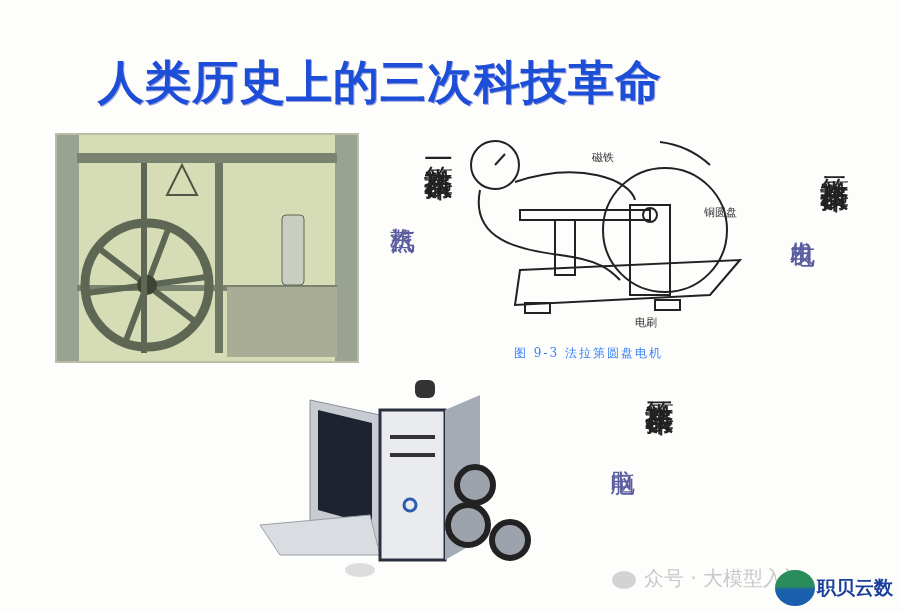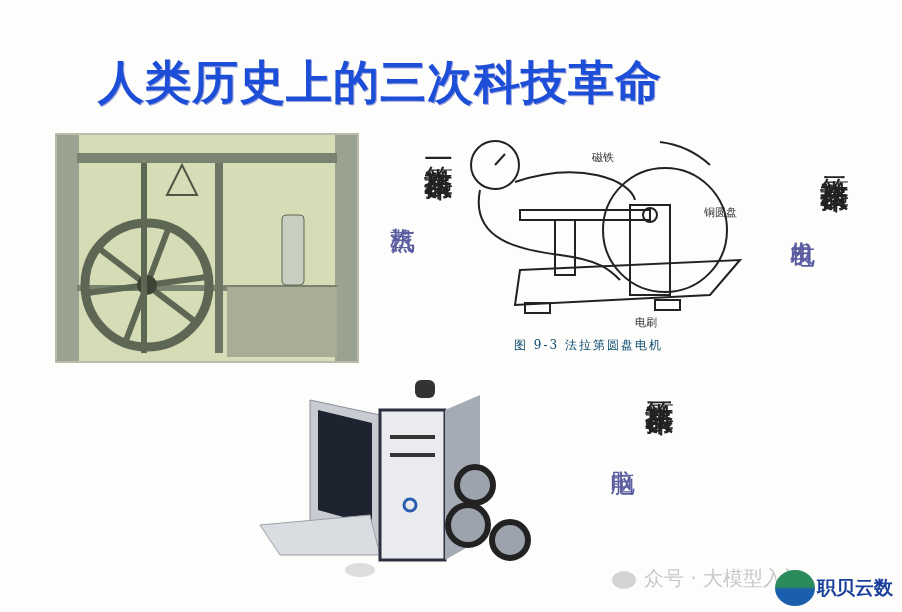--- a/index.html
+++ b/index.html
@@ -4,21 +4,21 @@
 <style>
   html,body{margin:0;padding:0;}
   body{width:902px;height:612px;background:#fdfdfb;position:relative;overflow:hidden;font-family:"DejaVu Sans",sans-serif;}
   .title{position:absolute;left:98px;top:52px;font-size:46px;color:#1d4ed8;letter-spacing:1px;font-family:"DejaVu Sans",sans-serif;font-weight:bold;text-shadow:1px 1px 0 #9ea3d8;}
   .vtext{position:absolute;writing-mode:vertical-rl;font-family:"DejaVu Serif",serif;line-height:1;}
   .rev{font-size:29px;color:#222;letter-spacing:1px;}
   .inv{font-size:25px;color:#5a5da0;}
   .steam{position:absolute;left:55px;top:133px;width:300px;height:226px;background:#d6ddb6;border:2px solid #b9bca8;}
   .dynamo{position:absolute;left:460px;top:140px;width:320px;height:225px;}
   .computer{position:absolute;left:250px;top:375px;width:300px;height:220px;}
-  .cap{position:absolute;left:514px;top:337px;font-size:12px;color:#0c4a6e;font-family:"DejaVu Serif",serif;letter-spacing:2px;}
+  .cap{position:absolute;left:514px;top:345px;font-size:12px;color:#3b82f6;font-family:"DejaVu Serif",serif;letter-spacing:2px;}
   .lbl{position:absolute;font-size:11px;color:#333;font-family:"DejaVu Serif",serif;}
   .wm{position:absolute;left:612px;top:565px;font-size:20px;color:#c9c9c9;}
   .wm .icon{display:inline-block;width:24px;height:18px;background:#d3d3d3;border-radius:50%;vertical-align:middle;margin-right:8px;}
   .brand{position:absolute;left:775px;top:570px;height:36px;display:flex;align-items:center;}
   .brand .logo{width:40px;height:36px;border-radius:50%;background:linear-gradient(#2a8c5a 0,#2a8c5a 45%,#1a5fae 55%,#1a5fae 100%);position:relative;}
   .brand .txt{font-size:19px;font-weight:bold;color:#1a3f9a;margin-left:2px;}
 </style>
 </head>
 <body>
 

